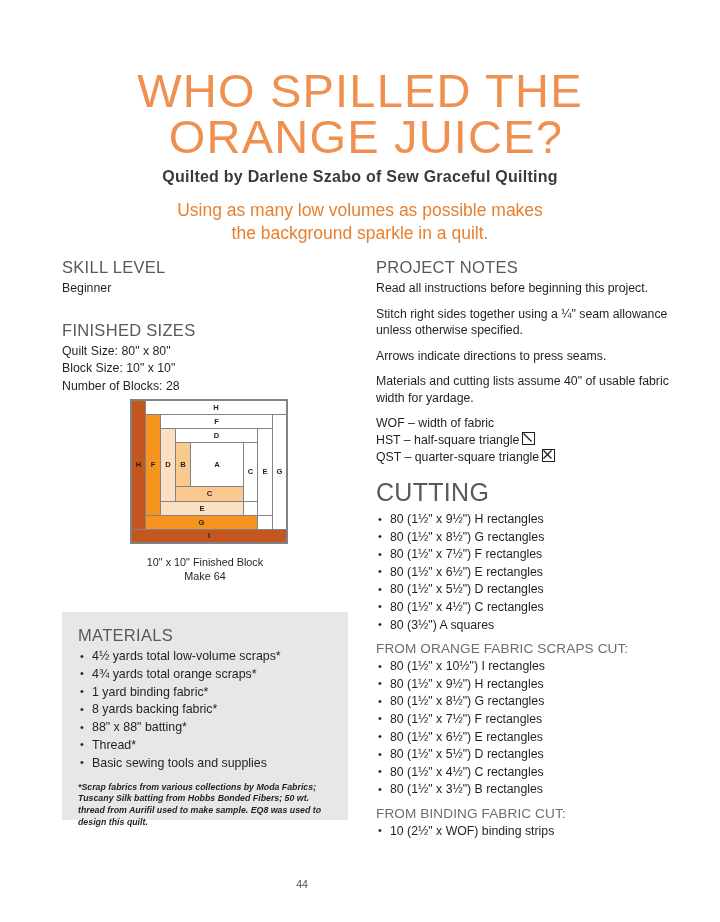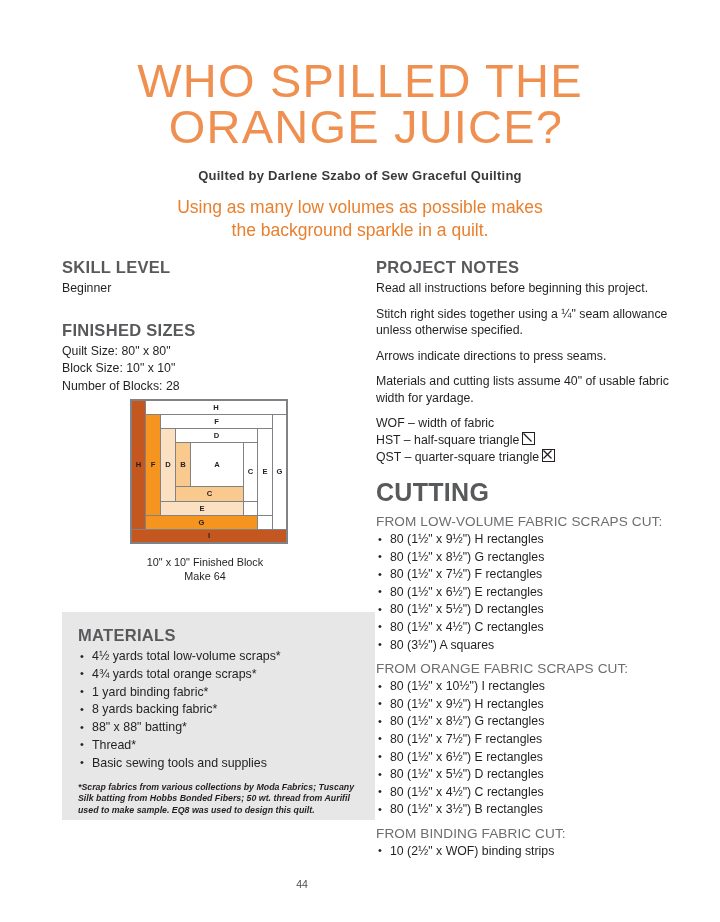--- a/index.html
+++ b/index.html
@@ -19,38 +19,38 @@
     position: relative;
     width: 720px;
     height: 922px;
     box-sizing: border-box;
   }
 
   
   .title-block {
     position: absolute;
     left: 0;
-    top: 58px;
+    top: 68px;
     width: 720px;
     text-align: center;
   }
   .main-title {
     font-family: "Liberation Sans", sans-serif;
     font-weight: 300;
     font-size: 47px;
     line-height: 46px;
     letter-spacing: 1.2px;
     color: #ef8f50;
     margin: 0;
     padding: 0;
   }
   .main-title .line2 { display: block; margin-left: 12px; }
   .byline {
-    margin-top: 18px;
-    font-size: 13px;
+    margin-top: 8px;
+    font-size: 16px;
     font-weight: 600;
     letter-spacing: 0.25px;
     color: #3a3a3a;
   }
   .tagline {
     margin-top: 13px;
     font-size: 17.5px;
     line-height: 23px;
     color: #e8802f;
     font-weight: 400;
@@ -66,21 +66,21 @@
   }
   .col-right {
     position: absolute;
     left: 376px;
     top: 258px;
     width: 300px;
   }
 
   h2.section {
     font-size: 16.5px;
-    font-weight: 700;
+    font-weight: 400;
     letter-spacing: 0.3px;
     color: #58595b;
     margin: 0 0 3px 0;
   }
   h2.section.cutting-head {
     font-size: 25px;
     margin-bottom: 4px;
   }
   h3.subsection {
     font-size: 13.6px;
@@ -175,21 +175,21 @@
     line-height: 13.6px;
     color: #231f20;
   }
   .caption .b { font-weight: 700; }
 
   
   .materials {
     position: absolute;
     left: 62px;
     top: 612px;
-    width: 313px;
+    width: 286px;
     height: 208px;
     background: #e7e7e7;
     box-sizing: border-box;
     padding: 14px 16px 0 16px;
   }
   .materials h2.section {
     font-size: 16.5px;
     margin-bottom: 3px;
     color: #58595b;
   }
@@ -341,21 +341,20 @@
           <line x1="0.5" y1="0.5" x2="8.5" y2="8.5" stroke="#231f20" stroke-width="1.2"></line>
           <line x1="8.5" y1="0.5" x2="0.5" y2="8.5" stroke="#231f20" stroke-width="1.2"></line>
         </svg>
       </span>
     </p>
 
     <div class="spacer-12"></div>
 
     <h2 class="section cutting-head">CUTTING</h2>
 
-    <h3 class="subsection">FROM LOW-VOLUME FABRIC SCRAPS CUT:</h3>
     <ul class="bullets">
       <li>80 (1½" x 9½") H rectangles</li>
       <li>80 (1½" x 8½") G rectangles</li>
       <li>80 (1½" x 7½") F rectangles</li>
       <li>80 (1½" x 6½") E rectangles</li>
       <li>80 (1½" x 5½") D rectangles</li>
       <li>80 (1½" x 4½") C rectangles</li>
       <li>80 (3½") A squares</li>
     </ul>
 

